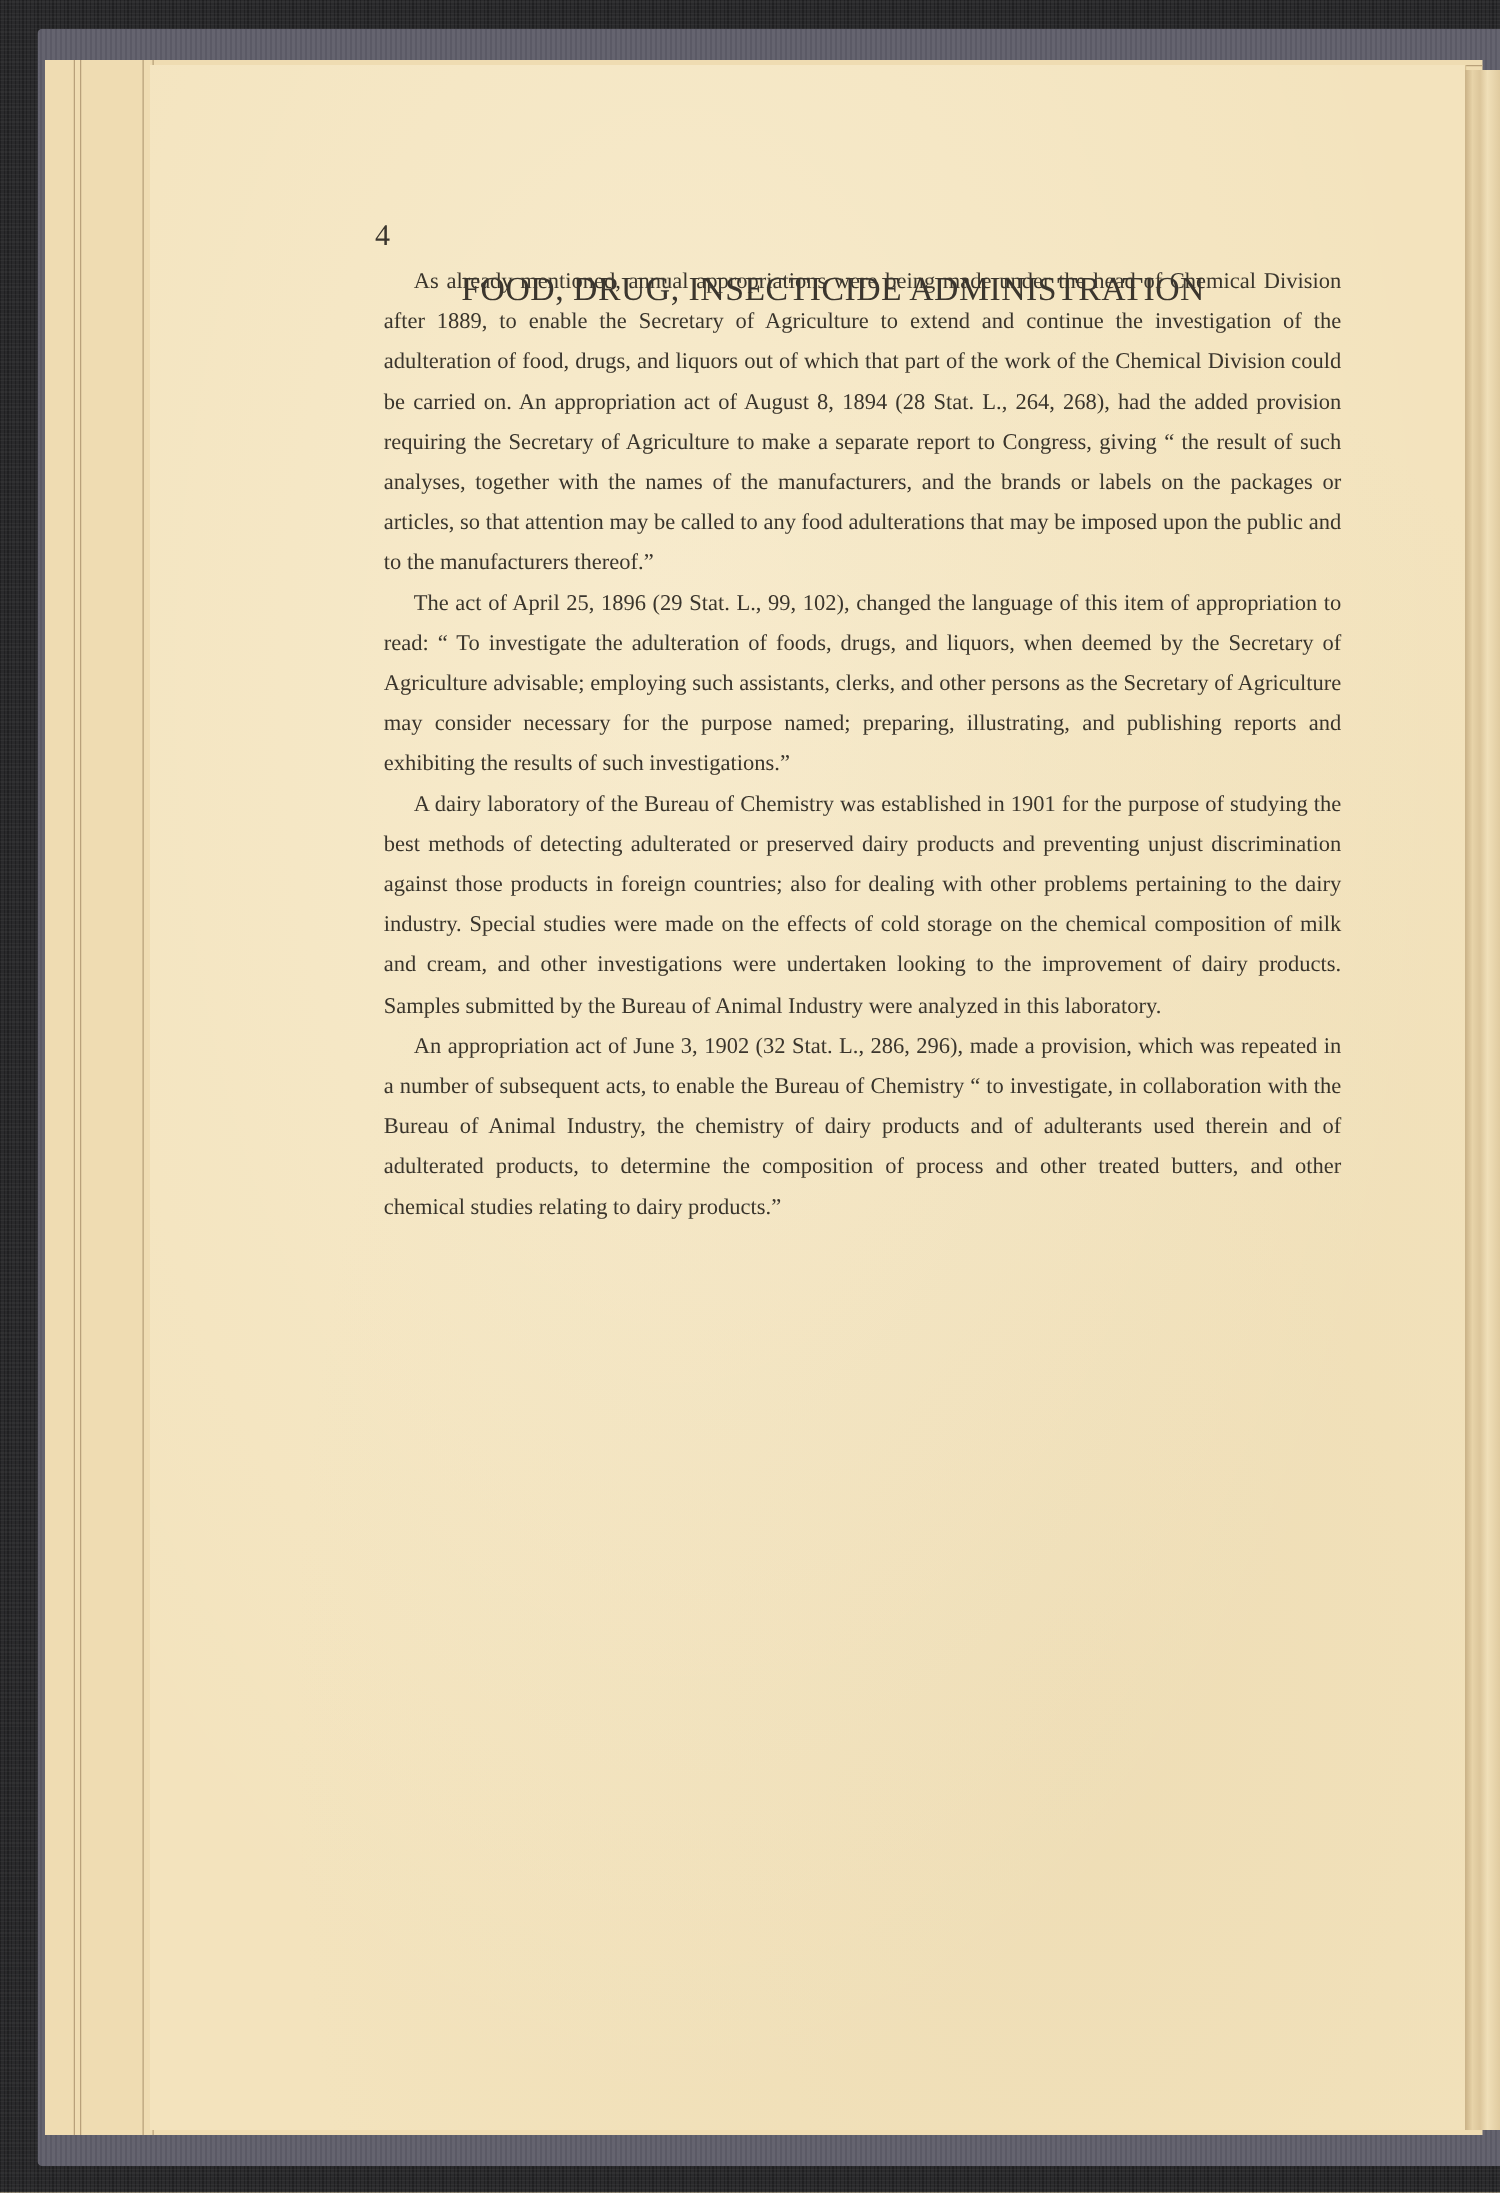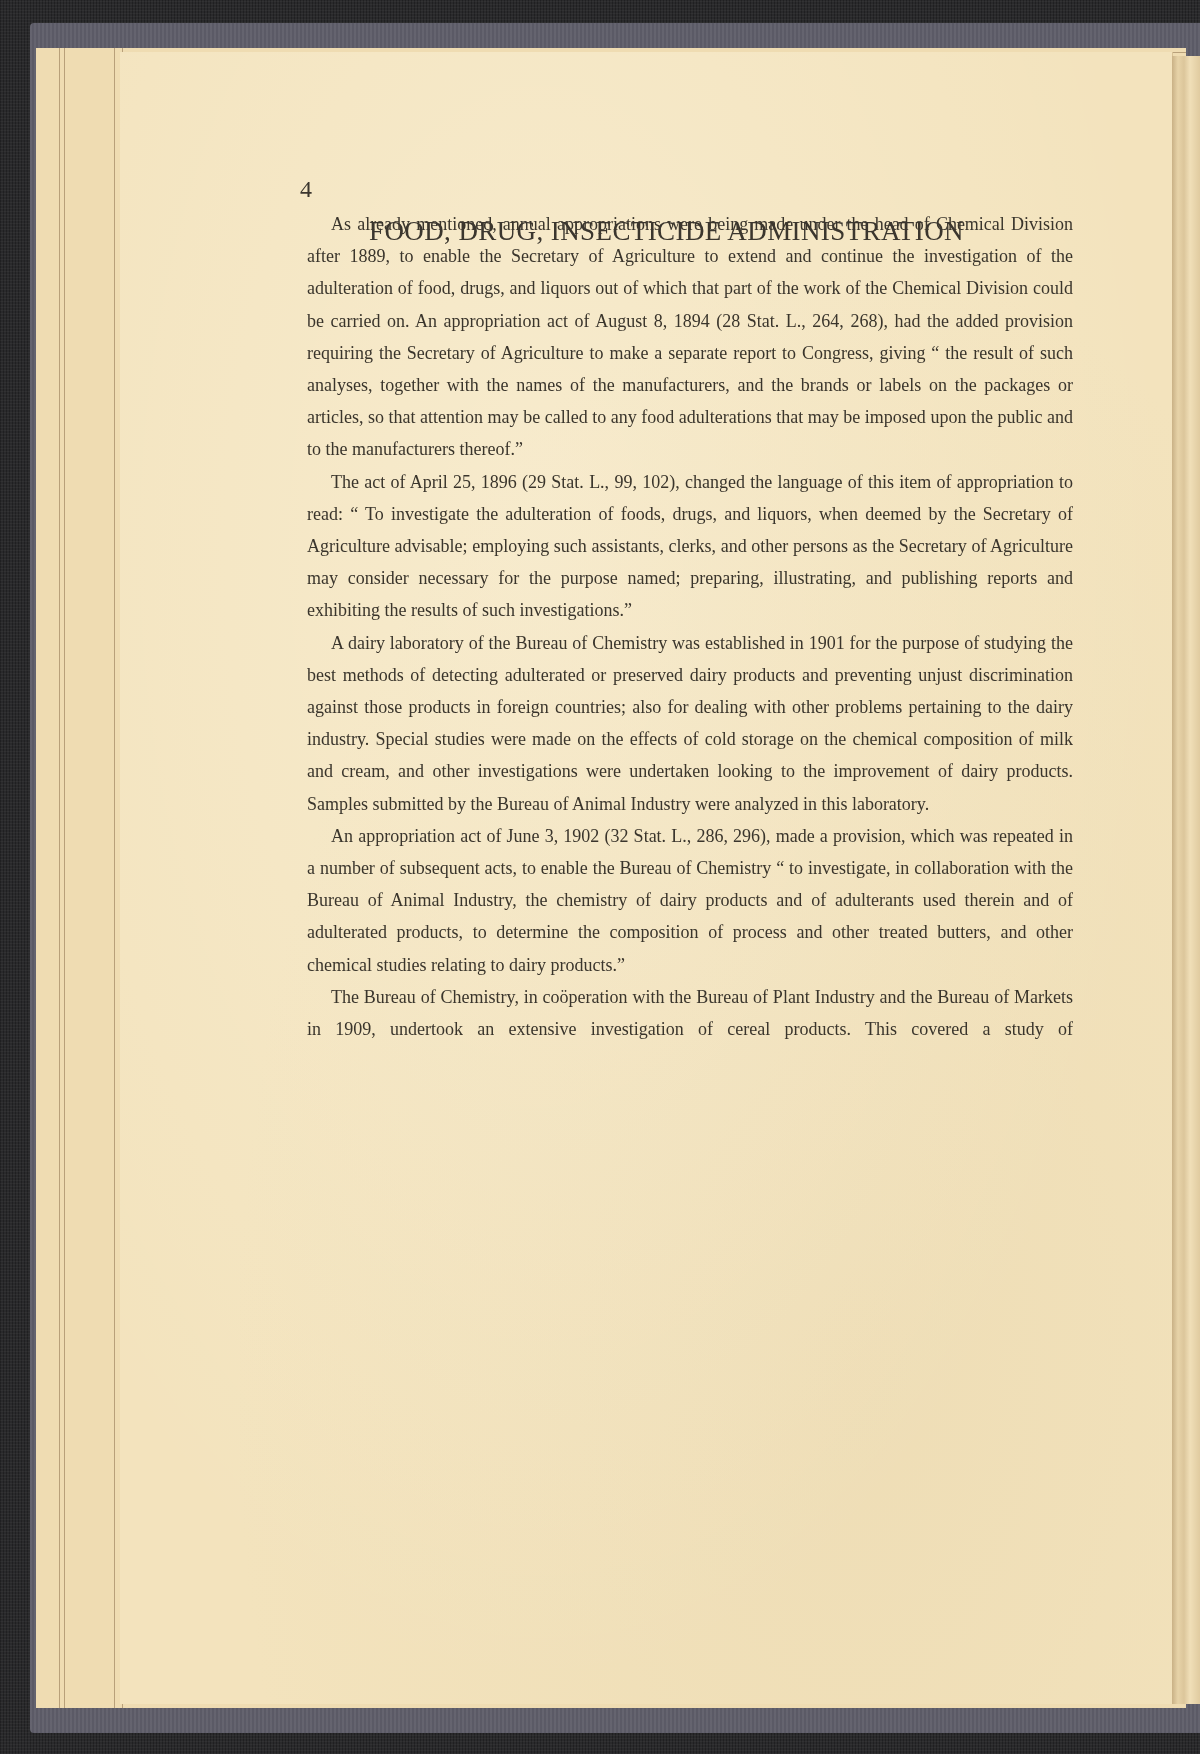--- a/index.html
+++ b/index.html
@@ -144,15 +144,14 @@
 <div class="content">
   <div class="running-head">
     <span class="page-number">4</span>
     <span class="running-title">FOOD, DRUG, INSECTICIDE ADMINISTRATION</span>
   </div>
   <div class="body-text">
     <p>As already mentioned, annual appropriations were being made under the head of Chemical Division after 1889, to enable the Secretary of Agriculture to extend and continue the investigation of the adulteration of food, drugs, and liquors out of which that part of the work of the Chemical Division could be carried on. An appropriation act of August 8, 1894 (28 Stat. L., 264, 268), had the added provision requiring the Secretary of Agriculture to make a separate report to Congress, giving “ the result of such analyses, together with the names of the manufacturers, and the brands or labels on the packages or articles, so that attention may be called to any food adulterations that may be imposed upon the public and to the manufacturers thereof.”</p>
     <p>The act of April 25, 1896 (29 Stat. L., 99, 102), changed the language of this item of appropriation to read: “ To investigate the adulteration of foods, drugs, and liquors, when deemed by the Secretary of Agriculture advisable; employing such assistants, clerks, and other persons as the Secretary of Agriculture may consider necessary for the purpose named; preparing, illustrating, and publishing reports and exhibiting the results of such investigations.”</p>
     <p>A dairy laboratory of the Bureau of Chemistry was established in 1901 for the purpose of studying the best methods of detecting adulterated or preserved dairy products and preventing unjust discrimination against those products in foreign countries; also for dealing with other problems pertaining to the dairy industry. Special studies were made on the effects of cold storage on the chemical composition of milk and cream, and other investigations were undertaken looking to the improvement of dairy products. Samples submitted by the Bureau of Animal Industry were analyzed in this laboratory.</p>
     <p>An appropriation act of June 3, 1902 (32 Stat. L., 286, 296), made a provision, which was repeated in a number of subsequent acts, to enable the Bureau of Chemistry “ to investigate, in collaboration with the Bureau of Animal Industry, the chemistry of dairy products and of adulterants used therein and of adulterated products, to determine the composition of process and other treated butters, and other chemical studies relating to dairy products.”</p>
-    <p style="text-align-last: justify;">The Bureau of Chemistry, in coöperation with the Bureau of Plant Industry and the Bureau of Markets in 1909, undertook an extensive investigation of cereal products. This covered a study of</p>
   </div>
 </div>
 
 </body></html>

